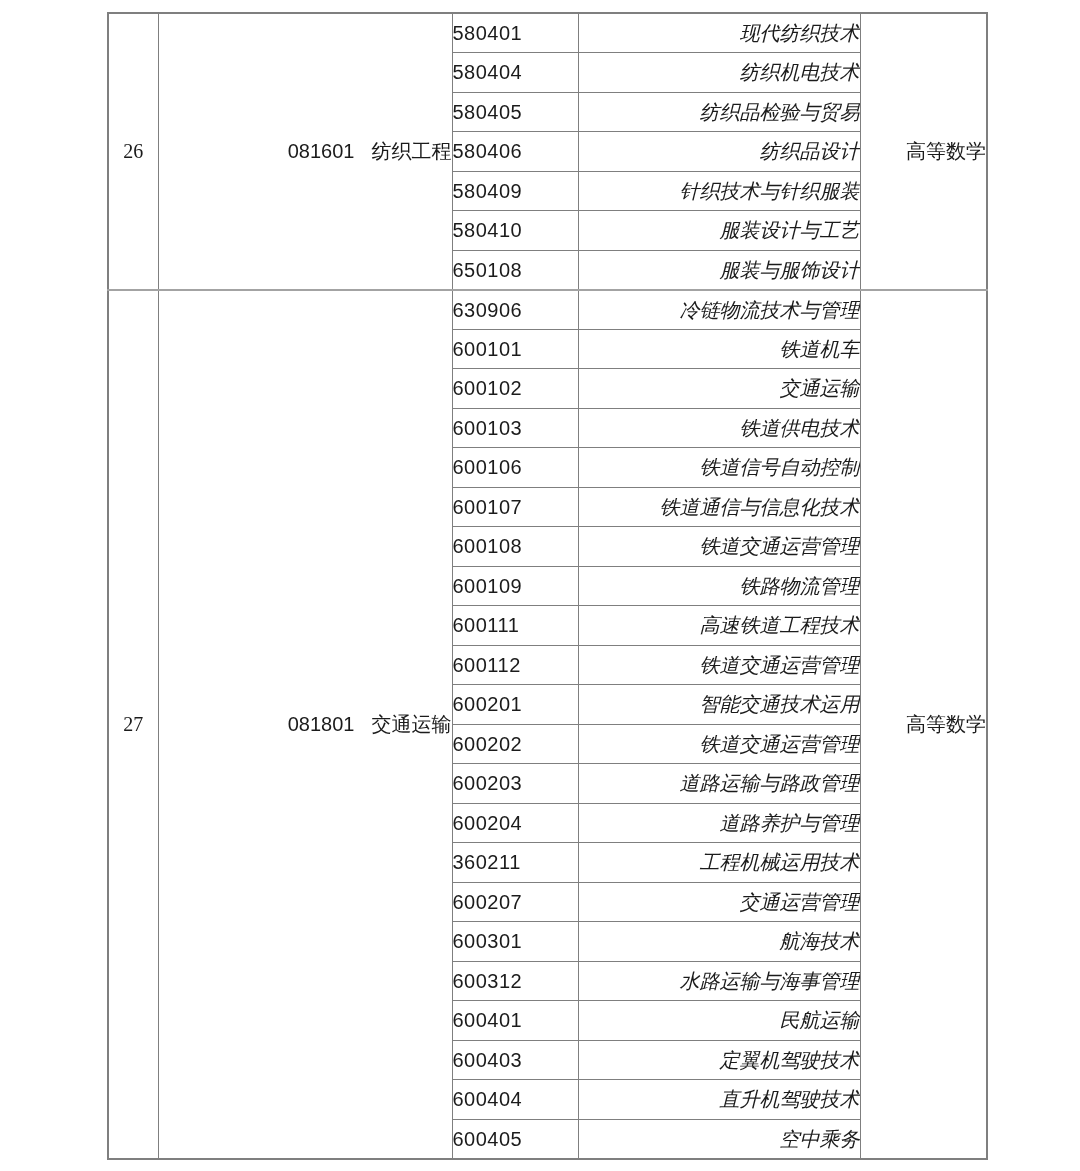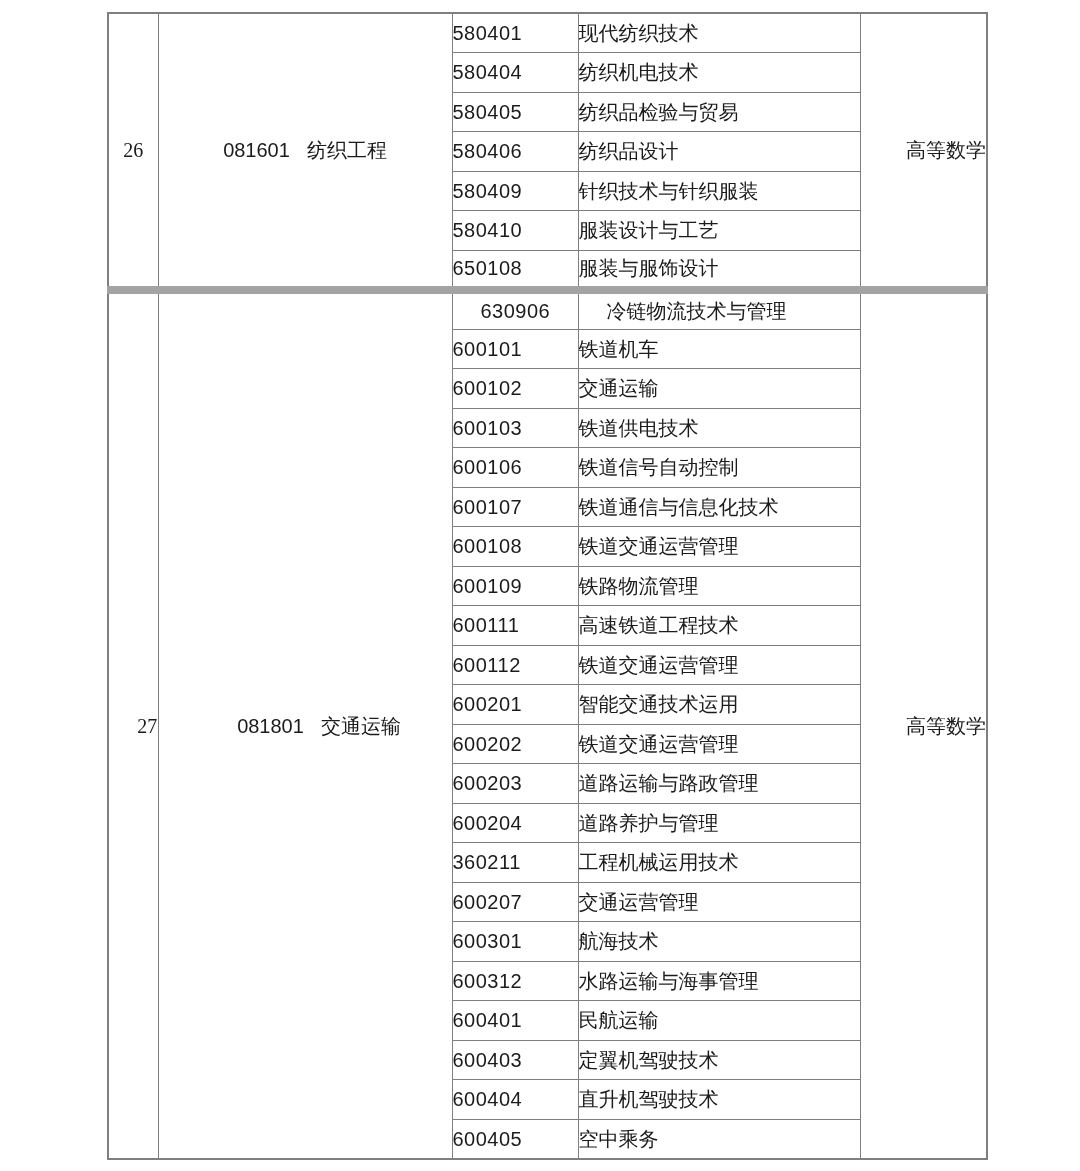--- a/index.html
+++ b/index.html
@@ -30,27 +30,26 @@
     font-size: 20px;
     line-height: 1;
     vertical-align: middle;
     overflow: hidden;
     white-space: nowrap;
   }
   table.majors tr {
     height: 39.5px;
   }
   tr.group-start td {
-    border-top: 8px solid #a3a3a3;
-    padding-left: 28px;
+    border-top: 2px solid #a3a3a3;
   }
   td.col-no      { text-align: center; font-family: Liberation Serif, serif; }
-  td.col-major   { text-align: center; padding-left: 3px; }
+  td.col-major   { text-align: right; padding-left: 3px; }
   td.col-code    { text-align: left; letter-spacing: 0.5px; }
-  td.col-name    { text-align: left; padding-left: 4px; }
+  td.col-name    { text-align: right; padding-left: 4px; font-style: italic; }
   td.col-subject { text-align: right; }
   .major-name-gap { margin-left: 17px; }
 </style>
 </head>
 <body>
 
 <div class="table-wrap">
   <table class="majors">
     <colgroup>
       <col style="width:50px">

